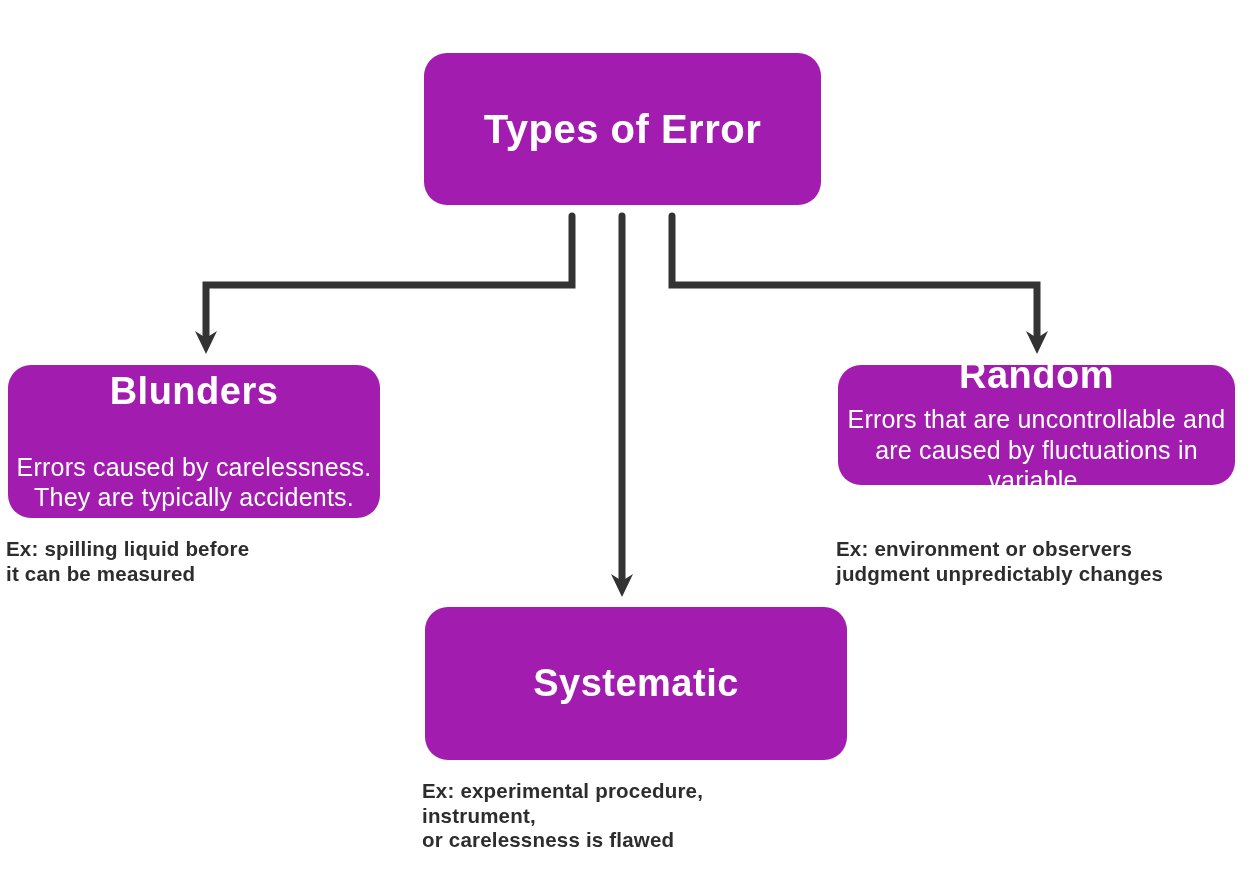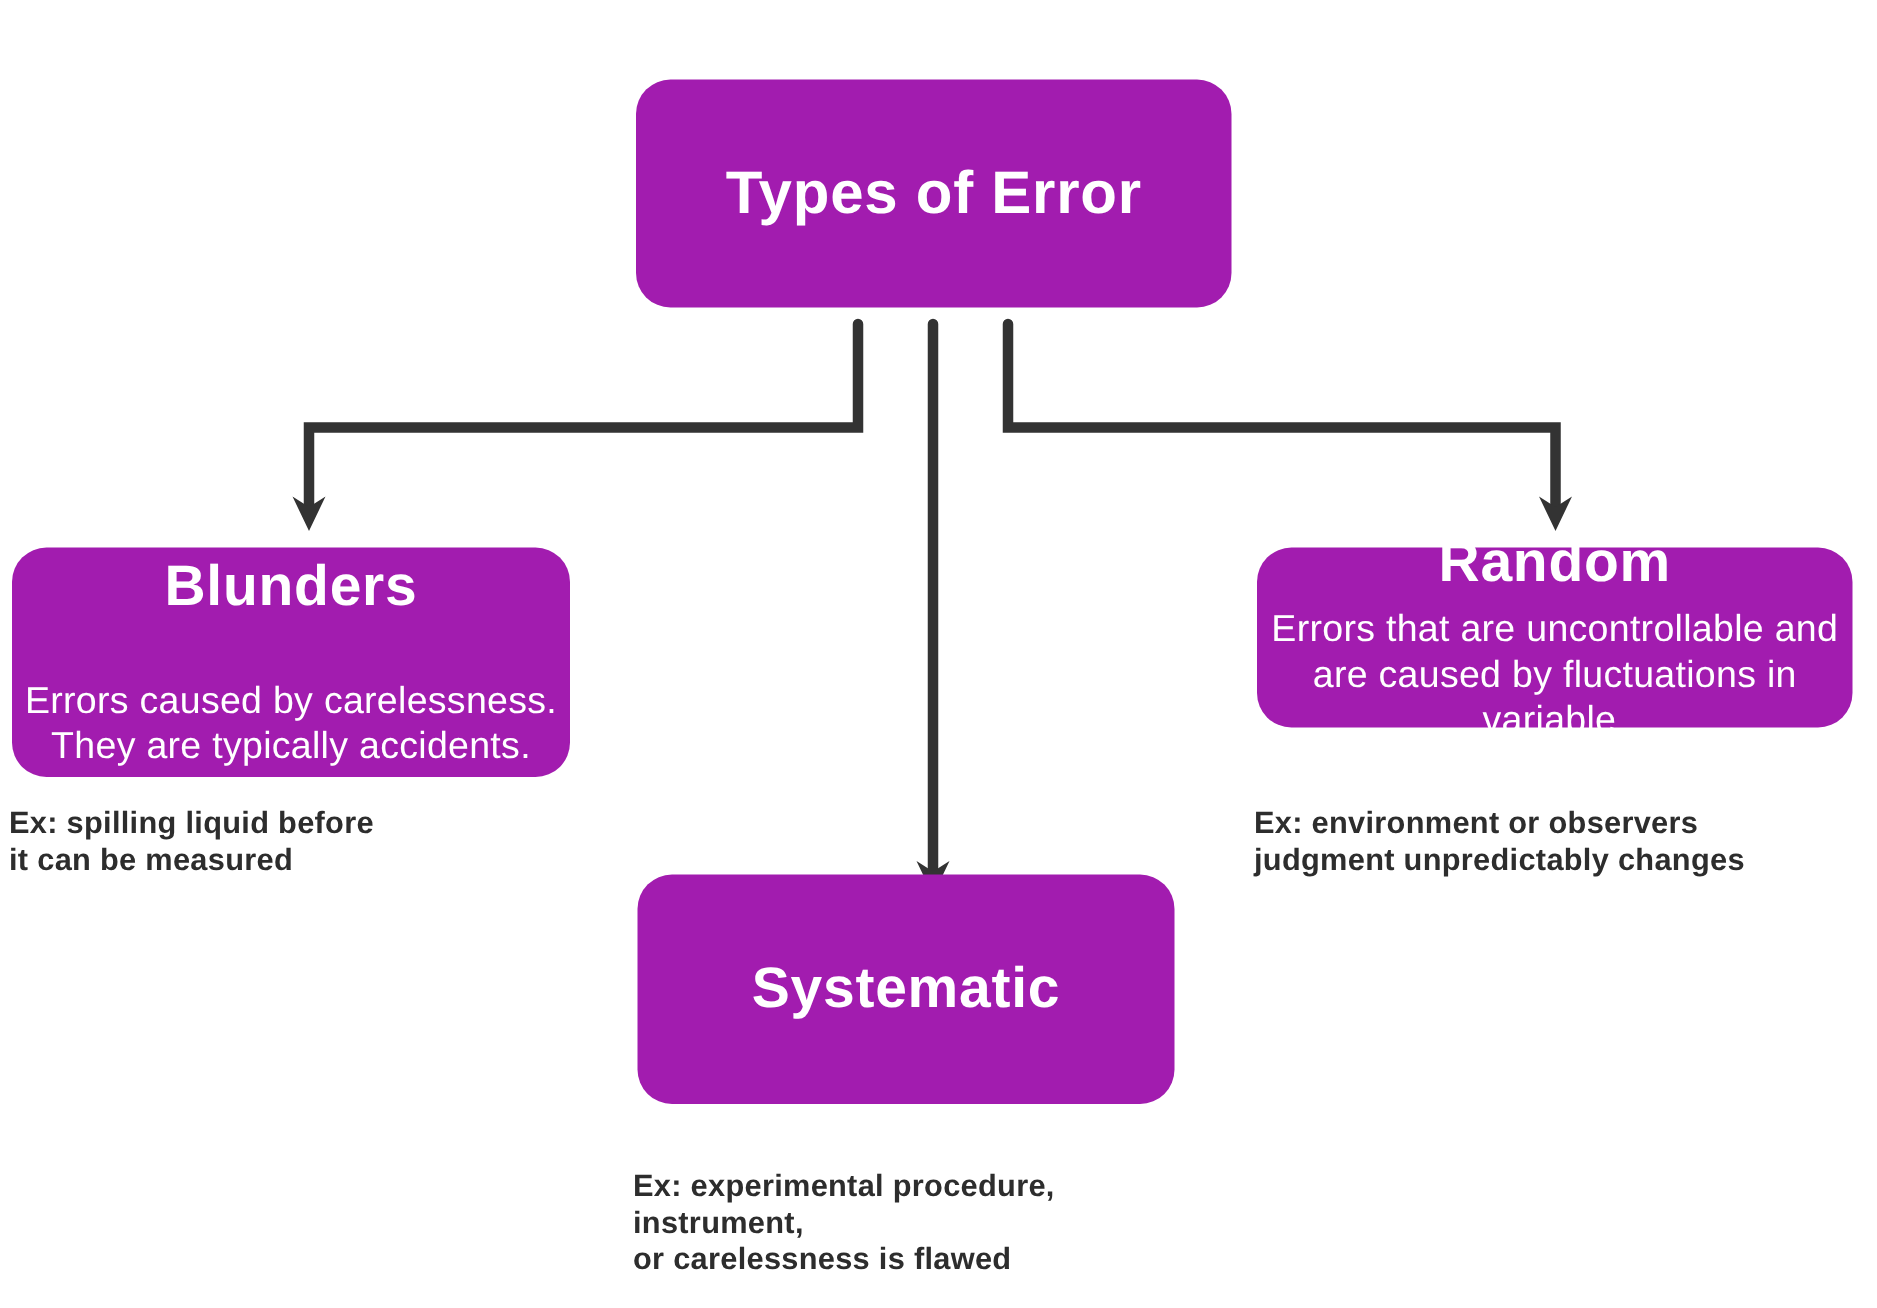--- a/index.html
+++ b/index.html
@@ -53,22 +53,22 @@
   #root-node .node-title { font-size: 40px; }
   #blunders-node {
     left: 8px; top: 365px;
     width: 372px; height: 153px; gap: 32px;
   }
   #random-node {
     left: 838px; top: 365px;
     width: 397px; height: 120px;
   }
   #systematic-node {
-    left: 425px; top: 583px;
-    width: 358px; height: 153px;
+    left: 425px; top: 607px;
+    width: 422px; height: 153px;
   }
   .example {
     position: absolute;
     color: #2d2d2d;
     font-size: 20.5px;
     font-weight: 600;
     line-height: 1.2;
     white-space: pre-line;
     letter-spacing: 0.2px;
   }

